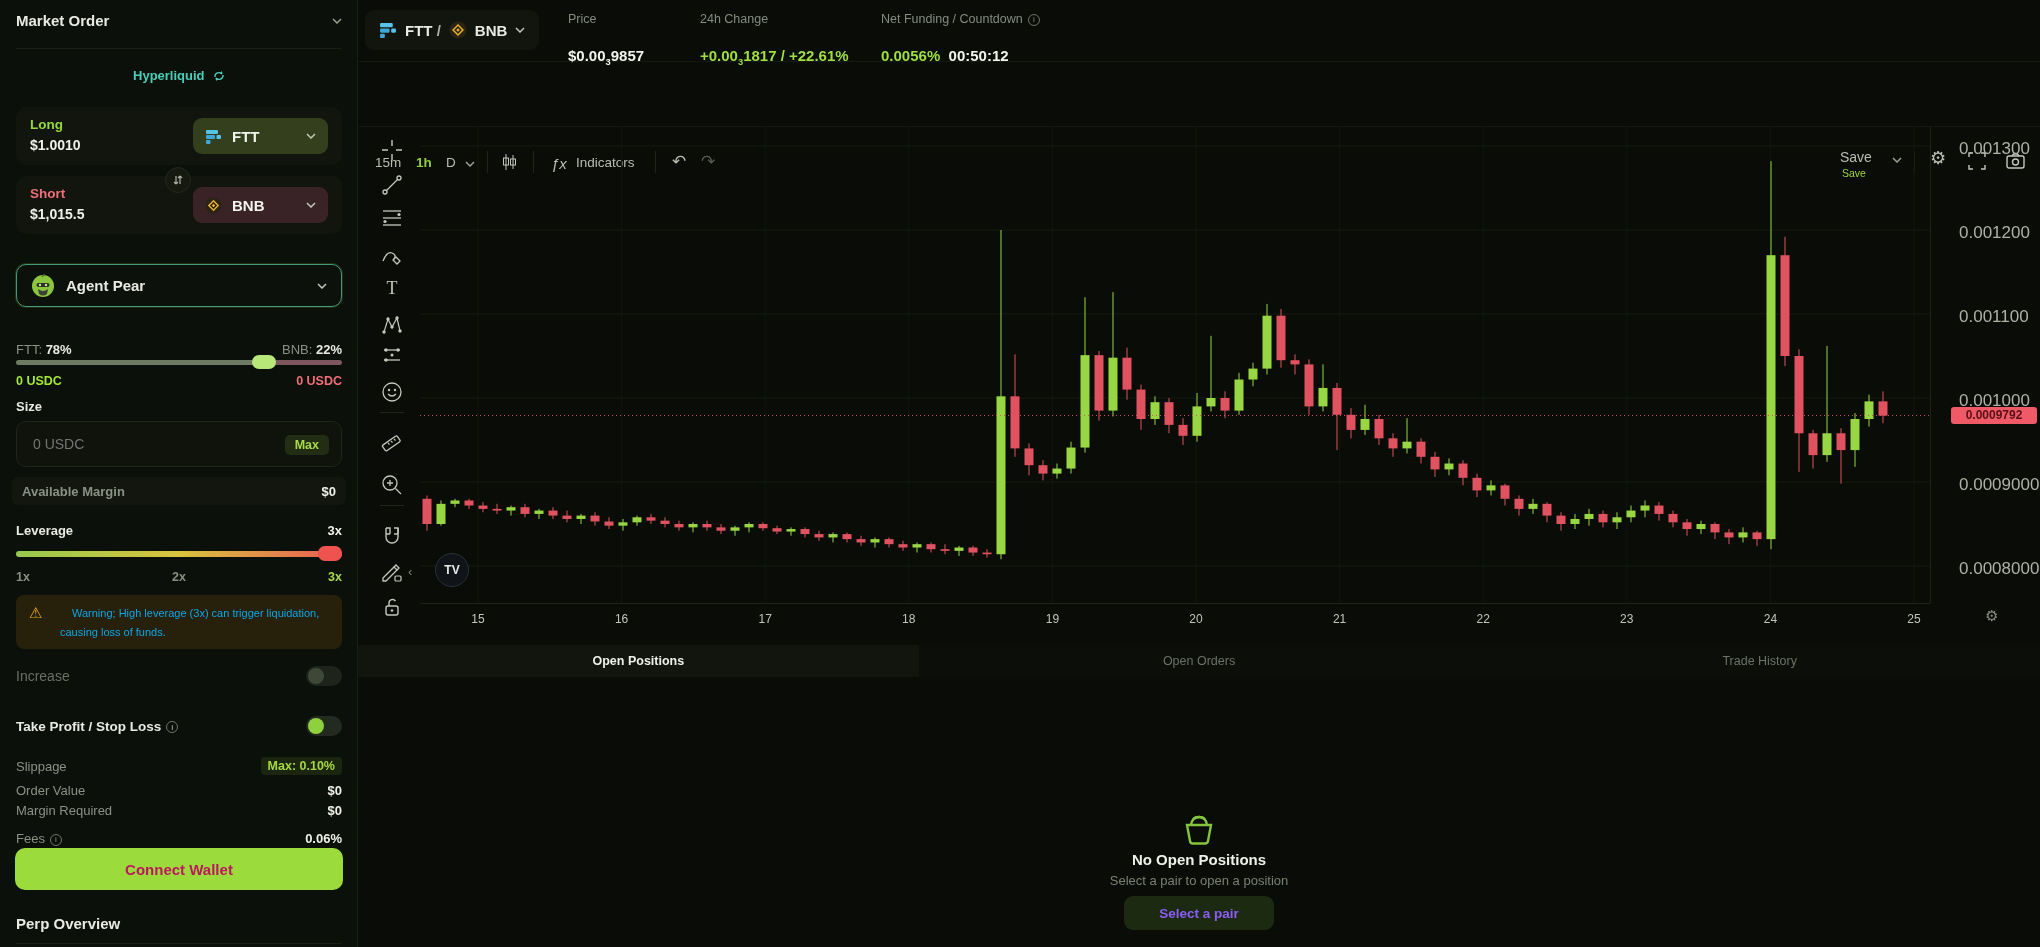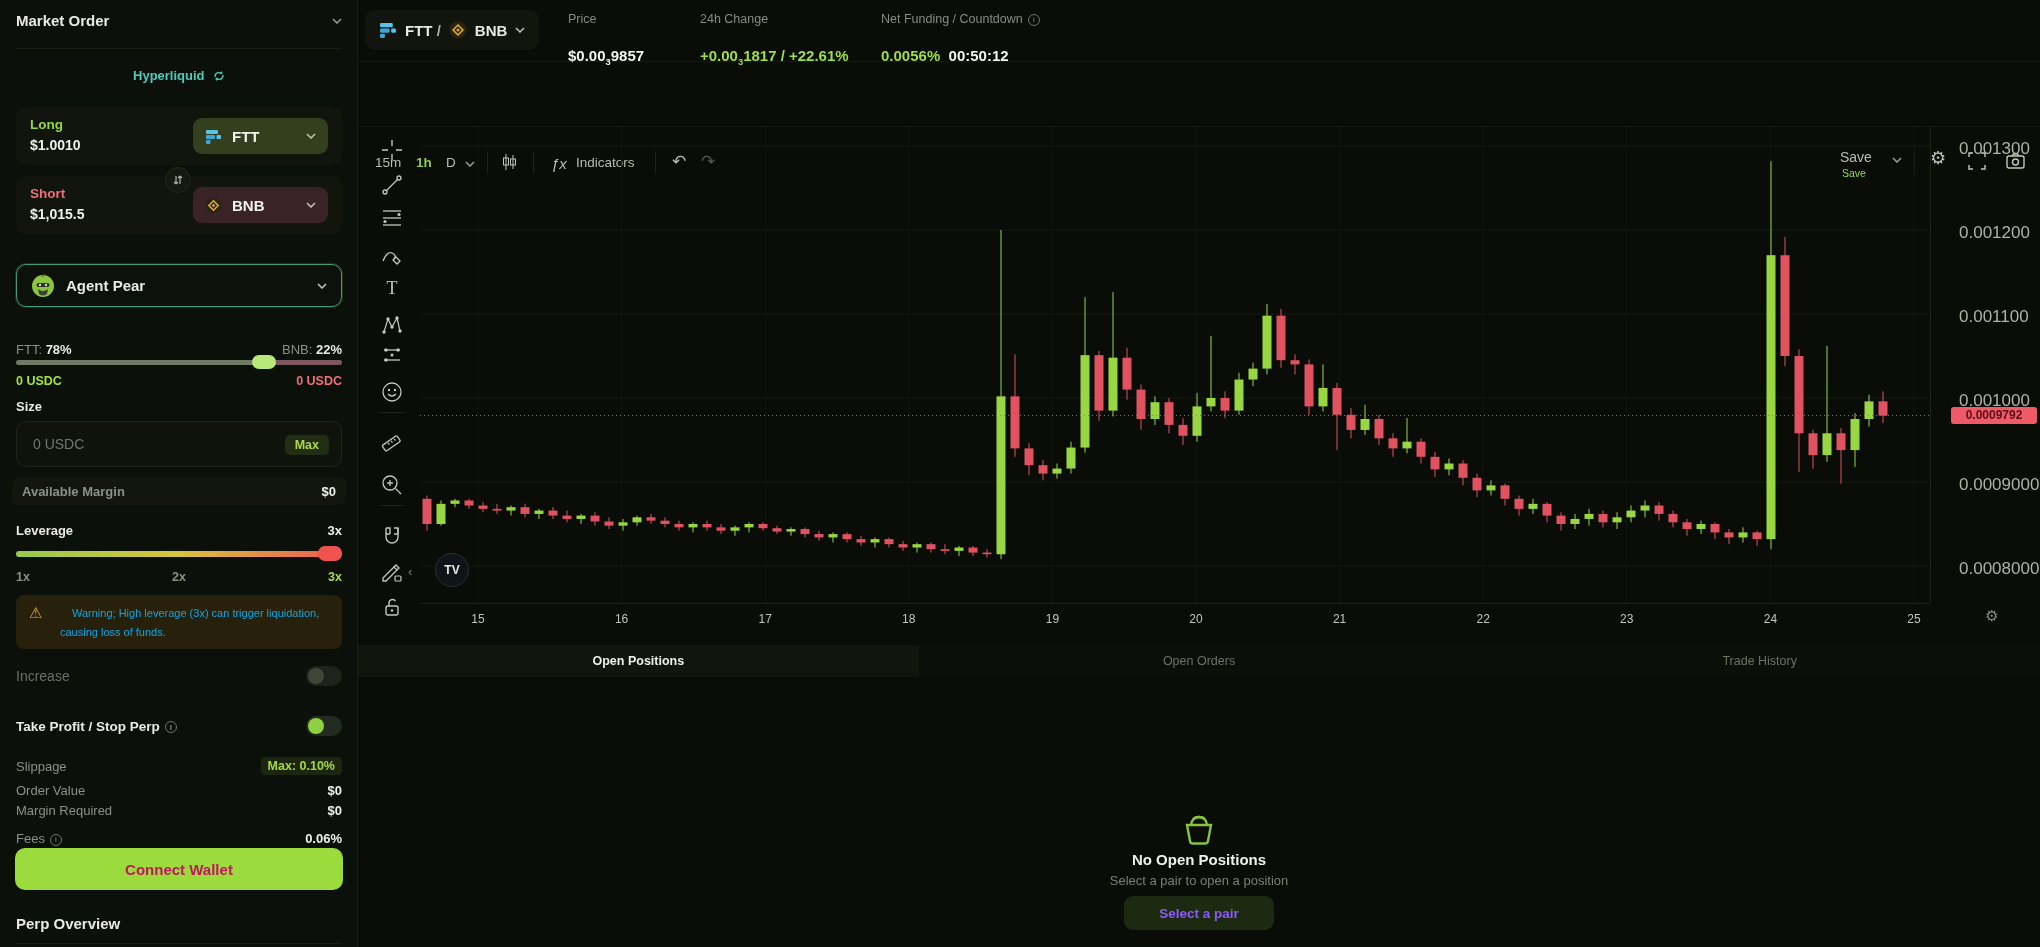--- a/index.html
+++ b/index.html
@@ -182,21 +182,21 @@
       <span style="color:#0ea5e9;font-size:11px;line-height:1.45;margin-left:12px;">Warning; High leverage (3x) can trigger liquidation, causing loss of funds.</span>
     </div>
 
     <div class="sb row" style="top:666px;">
       <span style="color:#6a7062;font-size:14px;">Increase</span>
       <span class="toggle" style="background:#1e241c;">
           <span class="knob" style="background:#3f4838;"></span>
         </span>
     </div>
     <div class="sb row" style="top:716px;">
-      <span style="font-size:13.5px;font-weight:bold;"><span>Take Profit / Stop Perp</span><span class="info-i">i</span></span>
+      <span style="font-size:13.5px;font-weight:bold;"><span>Take Profit / Stop Loss</span><span class="info-i">i</span></span>
       <span class="toggle" style="background:#232a1f;">
           <span class="knob" style="background:#8fd03f;"></span>
         </span>
     </div>
 
     <div class="sb row" style="top:757px;">
       <span class="lbl">Slippage</span>
       <span style="background:#1c260f;color:#a4d93e;font-size:12.5px;font-weight:bold;padding:2px 7px;border-radius:4px;">Max: 0.10%</span>
     </div>
     <div class="sb row" style="top:783px;">

